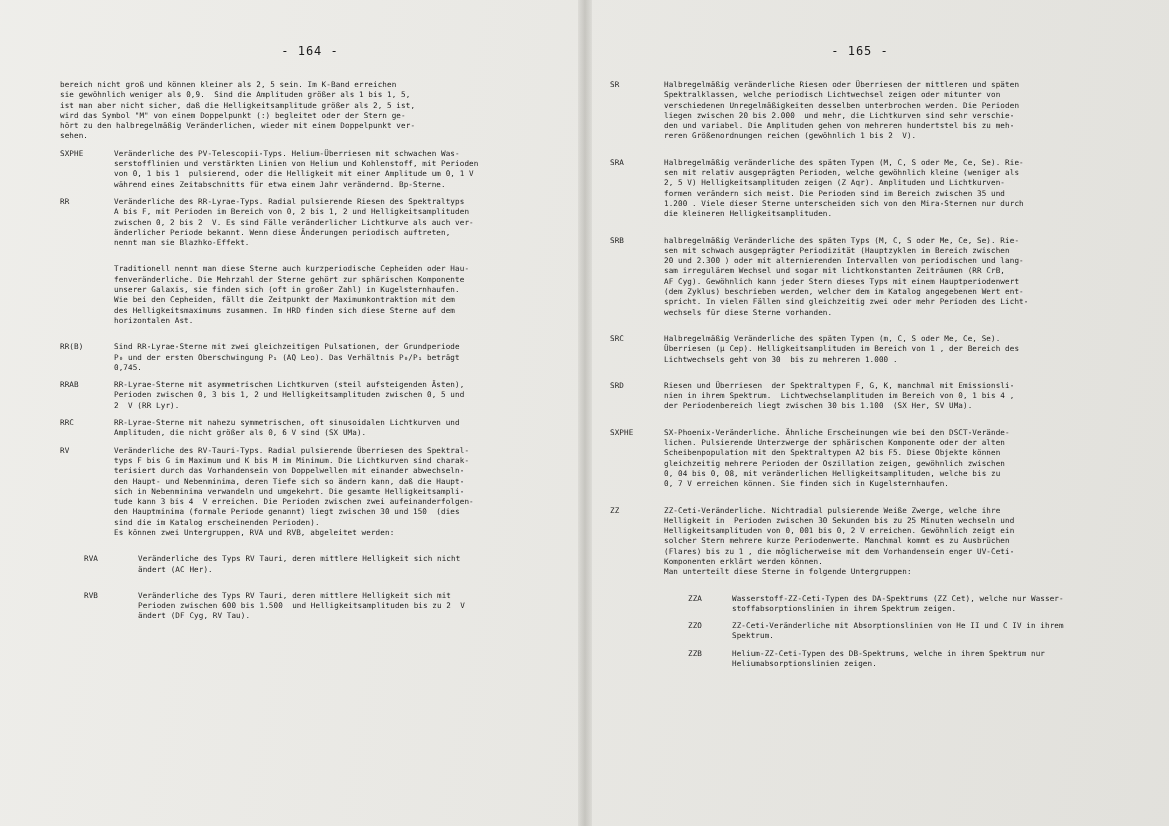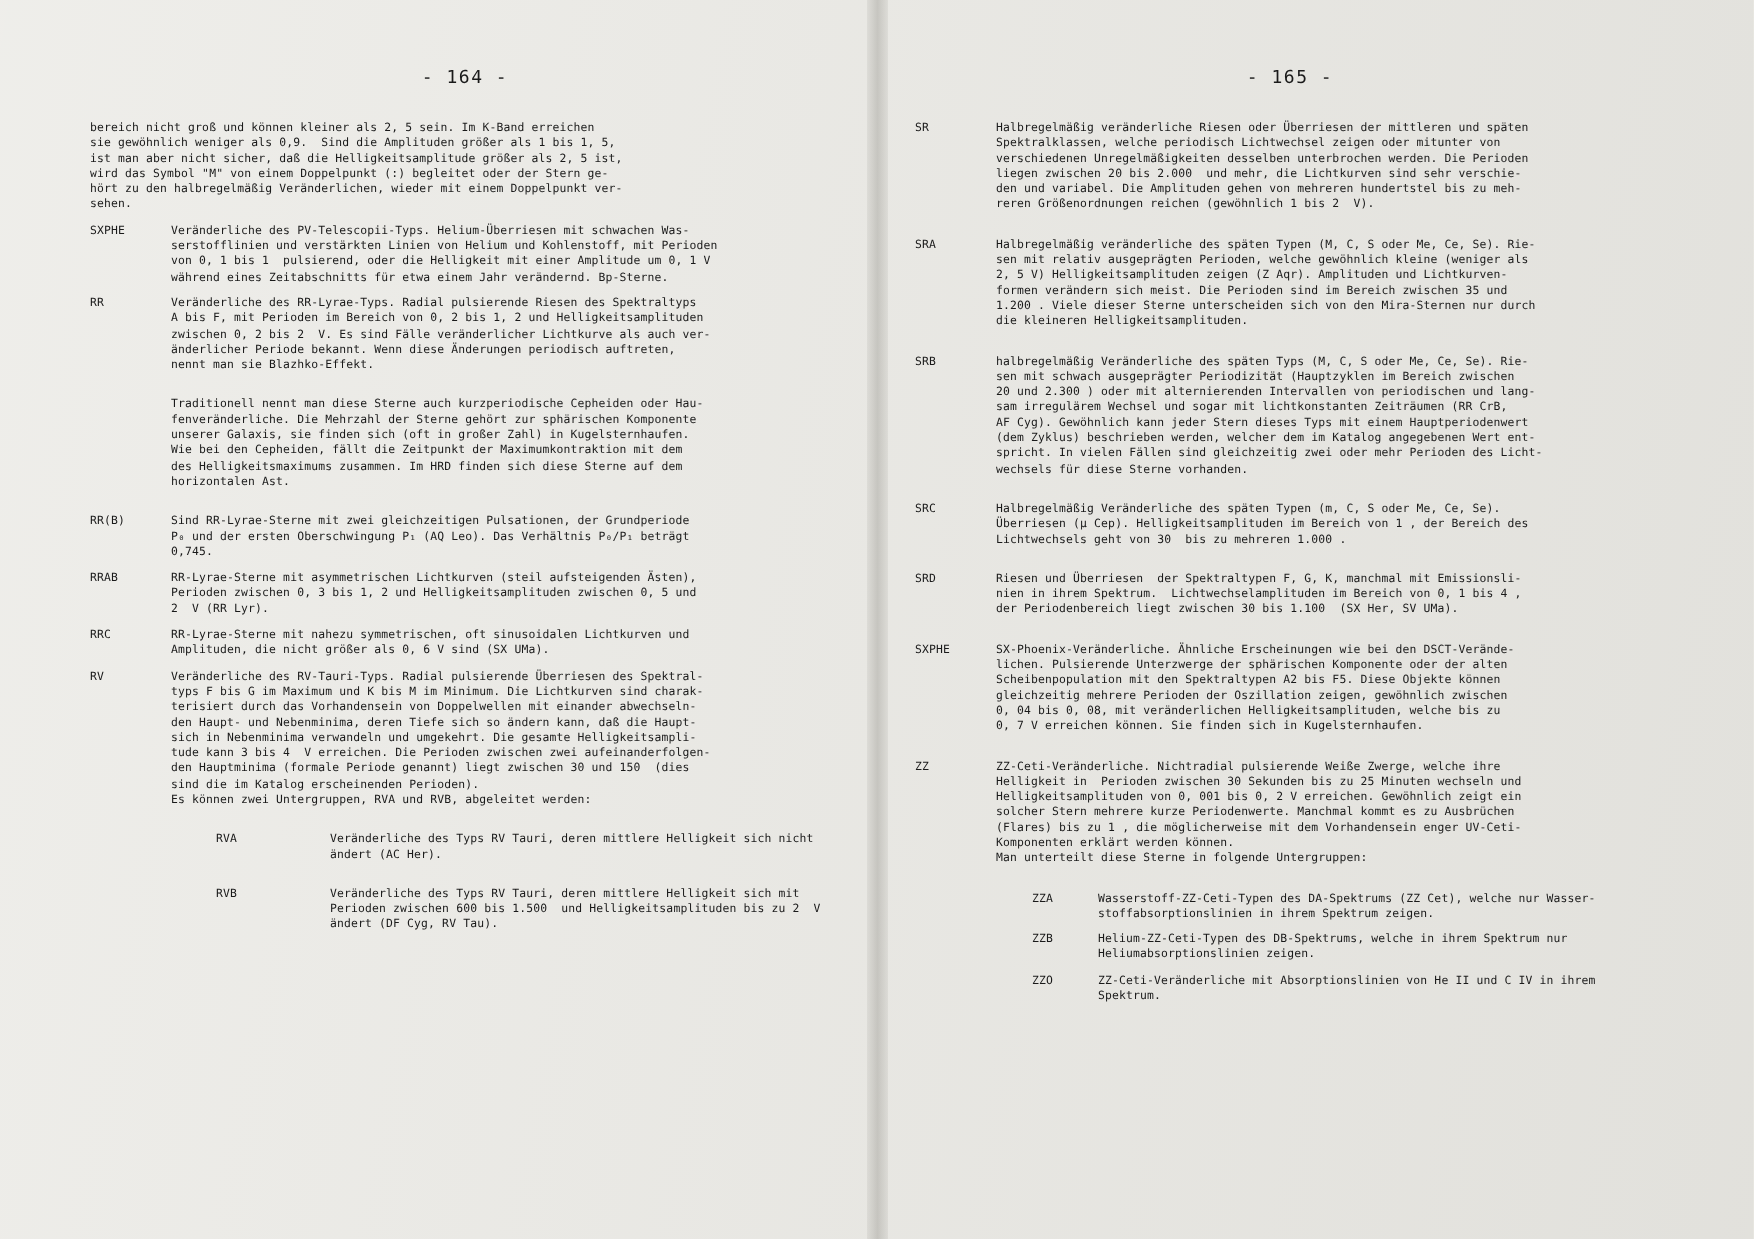--- a/index.html
+++ b/index.html
@@ -66,22 +66,21 @@
   .para .tag {
     flex: 0 0 54px;
     white-space: pre;
   }
   .para .txt {
     flex: 1 1 auto;
     white-space: pre-wrap;
   }
 
   .para.sub {
-    margin-left: 84px;
-    gap: 22px;
+    margin-left: 24px;
   }
   .para.sub .tag {
     flex: 0 0 54px;
   }
   .para.sub2 {
     margin-left: 78px;
     justify-content: flex-end;
   }
   .para.sub2 .tag {
     flex: 0 0 44px;
@@ -276,26 +275,26 @@
 
       <div class="spacer"></div>
 
       <div class="para sub2">
         <div class="tag">ZZA</div>
         <div class="txt">Wasserstoff-ZZ-Ceti-Typen des DA-Spektrums (ZZ Cet), welche nur Wasser-
 stoffabsorptionslinien in ihrem Spektrum zeigen.</div>
       </div>
 
       <div class="para sub2">
+        <div class="tag">ZZO</div>
+        <div class="txt">ZZ-Ceti-Veränderliche mit Absorptionslinien von He II und C IV in ihrem
+Spektrum.</div>
+      </div>
+
+      <div class="para sub2">
         <div class="tag">ZZB</div>
         <div class="txt">Helium-ZZ-Ceti-Typen des DB-Spektrums, welche in ihrem Spektrum nur
 Heliumabsorptionslinien zeigen.</div>
       </div>
 
-      <div class="para sub2">
-        <div class="tag">ZZO</div>
-        <div class="txt">ZZ-Ceti-Veränderliche mit Absorptionslinien von He II und C IV in ihrem
-Spektrum.</div>
-      </div>
-
     </div>
   </div>
 </div>
 
 </body></html>

